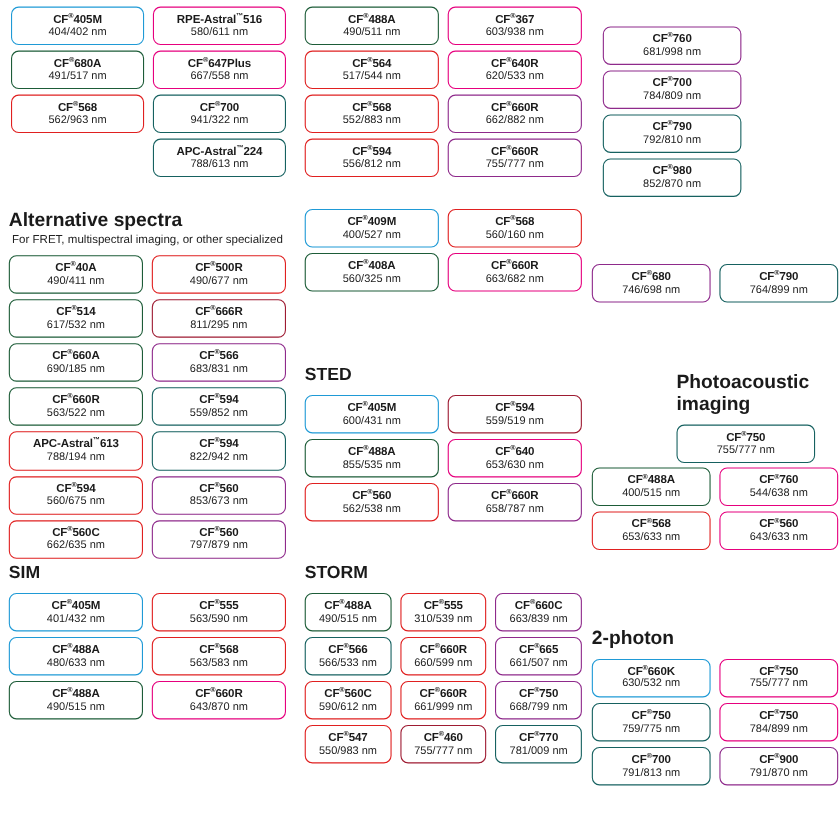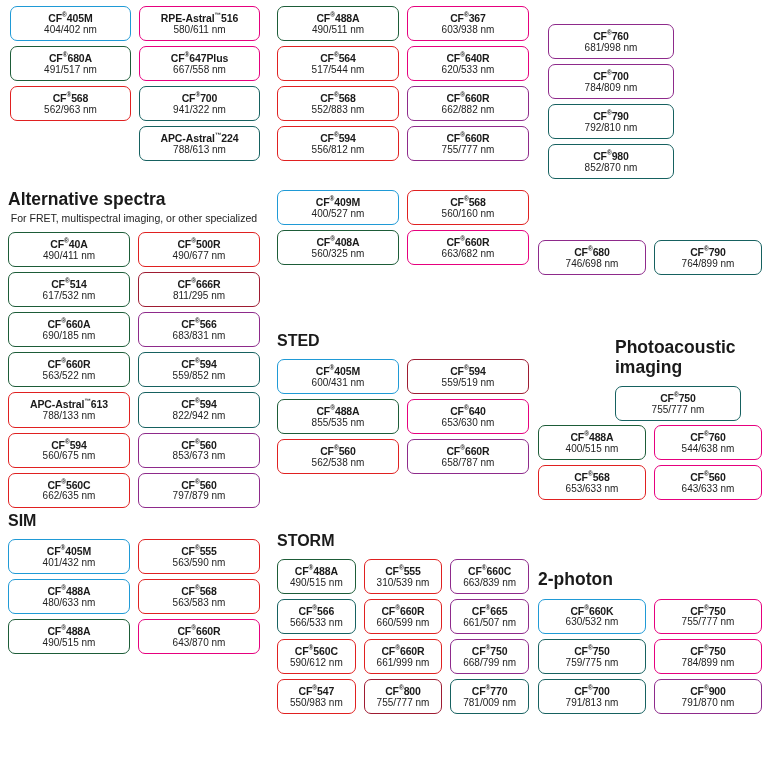--- a/index.html
+++ b/index.html
@@ -218,21 +218,21 @@
           <div class="chip c-green" style="border-color: rgb(29, 92, 56);">
             <div class="chip-name"><span>CF</span><sup>®</sup><span>660R</span></div>
             <div class="chip-spec">563/522 nm</div>
           </div>
           <div class="chip c-teal" style="border-color: rgb(22, 97, 96);">
             <div class="chip-name"><span>CF</span><sup>®</sup><span>594</span></div>
             <div class="chip-spec">559/852 nm</div>
           </div>
           <div class="chip c-red" style="border-color: rgb(224, 32, 32);">
             <div class="chip-name"><span>APC-Astral</span><sup>™</sup><span>613</span></div>
-            <div class="chip-spec">788/133 nm</div>
+            <div class="chip-spec">788/194 nm</div>
           </div>
           <div class="chip c-teal" style="border-color: rgb(22, 97, 96);">
             <div class="chip-name"><span>CF</span><sup>®</sup><span>594</span></div>
             <div class="chip-spec">822/942 nm</div>
           </div>
           <div class="chip c-red" style="border-color: rgb(224, 32, 32);">
             <div class="chip-name"><span>CF</span><sup>®</sup><span>594</span></div>
             <div class="chip-spec">560/675 nm</div>
           </div>
           <div class="chip c-purple" style="border-color: rgb(142, 42, 139);">
@@ -320,21 +320,21 @@
           <div class="chip c-green" style="border-color: rgb(29, 92, 56);">
             <div class="chip-name"><span>CF</span><sup>®</sup><span>488A</span></div>
             <div class="chip-spec">490/515 nm</div>
           </div>
           <div class="chip c-magenta" style="border-color: rgb(230, 0, 126);">
             <div class="chip-name"><span>CF</span><sup>®</sup><span>660R</span></div>
             <div class="chip-spec">643/870 nm</div>
           </div>
         </div>
       </div>
-      <div class="section" style="left: 277px; top: 512px; width: 252px; margin-top: 20px;">
+      <div class="section" style="left: 277px; top: 512px; width: 252px;">
         <div class="sec-title mid nosub">STORM</div>
         <div class="chip-grid cols-3">
           <div class="chip c-green" style="border-color: rgb(29, 92, 56);">
             <div class="chip-name"><span>CF</span><sup>®</sup><span>488A</span></div>
             <div class="chip-spec">490/515 nm</div>
           </div>
           <div class="chip c-red" style="border-color: rgb(224, 32, 32);">
             <div class="chip-name"><span>CF</span><sup>®</sup><span>555</span></div>
             <div class="chip-spec">310/539 nm</div>
           </div>
@@ -364,21 +364,21 @@
           </div>
           <div class="chip c-purple" style="border-color: rgb(142, 42, 139);">
             <div class="chip-name"><span>CF</span><sup>®</sup><span>750</span></div>
             <div class="chip-spec">668/799 nm</div>
           </div>
           <div class="chip c-red" style="border-color: rgb(224, 32, 32);">
             <div class="chip-name"><span>CF</span><sup>®</sup><span>547</span></div>
             <div class="chip-spec">550/983 nm</div>
           </div>
           <div class="chip c-darkred" style="border-color: rgb(158, 27, 50);">
-            <div class="chip-name"><span>CF</span><sup>®</sup><span>800</span></div>
+            <div class="chip-name"><span>CF</span><sup>®</sup><span>460</span></div>
             <div class="chip-spec">755/777 nm</div>
           </div>
           <div class="chip c-teal" style="border-color: rgb(22, 97, 96);">
             <div class="chip-name"><span>CF</span><sup>®</sup><span>770</span></div>
             <div class="chip-spec">781/009 nm</div>
           </div>
         </div>
       </div>
       <div class="section" style="left: 538px; top: 240px; width: 224px;">
         <div class="chip-grid cols-2">

